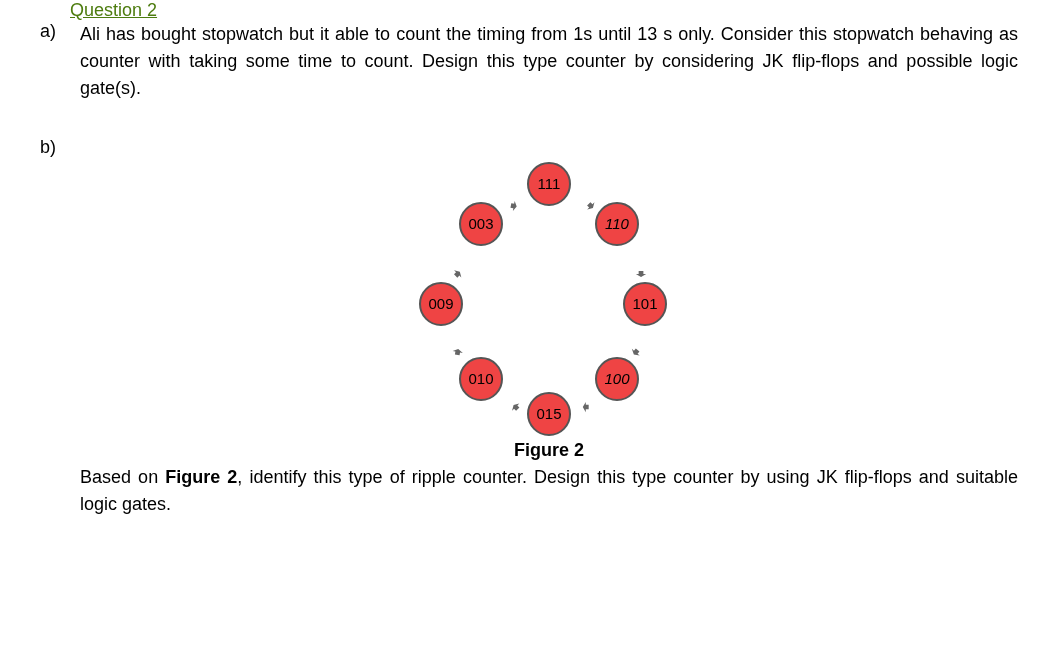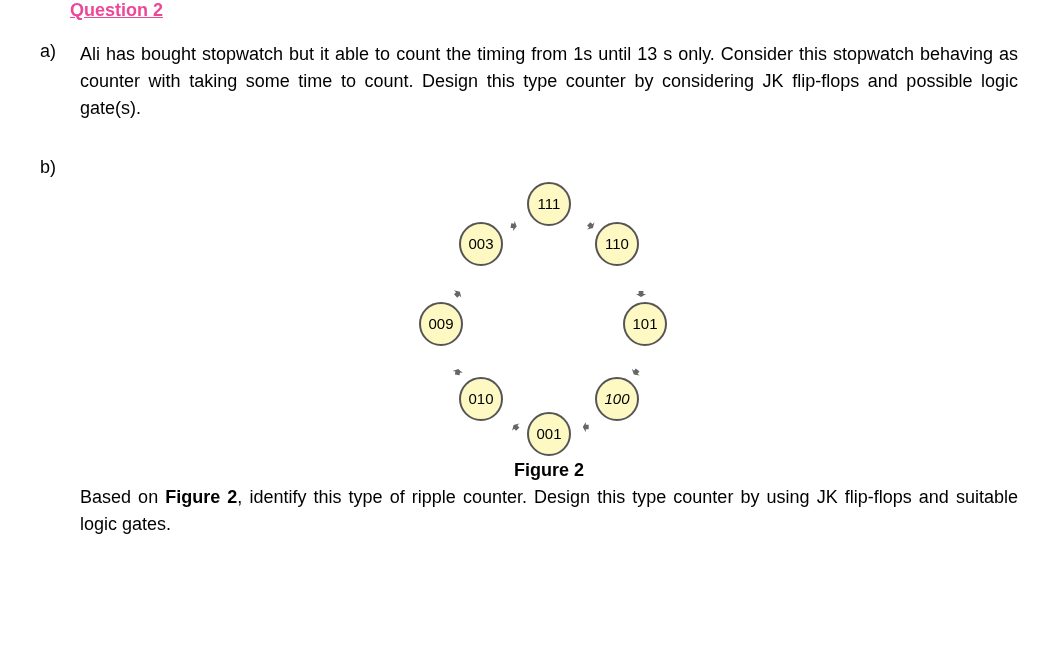--- a/index.html
+++ b/index.html
@@ -12,25 +12,24 @@
       background: #ffffff;
       color: #000000;
       padding: 0;
       width: 1058px;
     }
     .container {
       padding: 0 40px 30px 40px;
     }
     .question-heading {
       font-size: 18px;
-      font-weight: bold;
+      font-weight: normal;
       text-decoration: underline;
       margin-left: 30px;
-      margin-bottom: 20px;
-      color: #ec4899;
+      color: #4d7c0f;
     }
     .part {
       display: flex;
       margin-bottom: 35px;
     }
     .part-label {
       width: 40px;
       flex-shrink: 0;
       font-size: 18px;
       padding-top: 0;
@@ -51,29 +50,29 @@
       position: relative;
       width: 280px;
       height: 260px;
     }
     .state {
       position: absolute;
       width: 44px;
       height: 44px;
       border: 2px solid #555;
       border-radius: 50%;
-      background: #fef9c3;
+      background: #ef4444;
       display: flex;
       align-items: center;
       justify-content: center;
       font-size: 15px;
     }
     .s111 { top: 0; left: 118px; }
     .s000 { top: 40px; left: 50px; }
-    .s110 { top: 40px; left: 186px; }
+    .s110 { top: 40px; left: 186px; font-style: italic; }
     .s001 { top: 120px; left: 10px; }
     .s101 { top: 120px; left: 214px; }
     .s010 { top: 195px; left: 50px; }
     .s100 { top: 195px; left: 186px; font-style: italic; }
     .s011 { top: 230px; left: 118px; }
     
     .arrow {
       position: absolute;
       font-size: 16px;
       color: #666;
@@ -115,21 +114,21 @@
 
       <div class="diagram-wrapper">
         <div class="diagram">
           <div class="state s111">111</div>
           <div class="state s000">003</div>
           <div class="state s110">110</div>
           <div class="state s001">009</div>
           <div class="state s101">101</div>
           <div class="state s010">010</div>
           <div class="state s100">100</div>
-          <div class="state s011">001</div>
+          <div class="state s011">015</div>
 
           <div class="arrow a000-111">➧</div>
           <div class="arrow a111-110">➧</div>
           <div class="arrow a110-101">➧</div>
           <div class="arrow a101-100">➧</div>
           <div class="arrow a100-011">➧</div>
           <div class="arrow a011-010">➧</div>
           <div class="arrow a010-001">➧</div>
           <div class="arrow a001-000">➧</div>
         </div>

